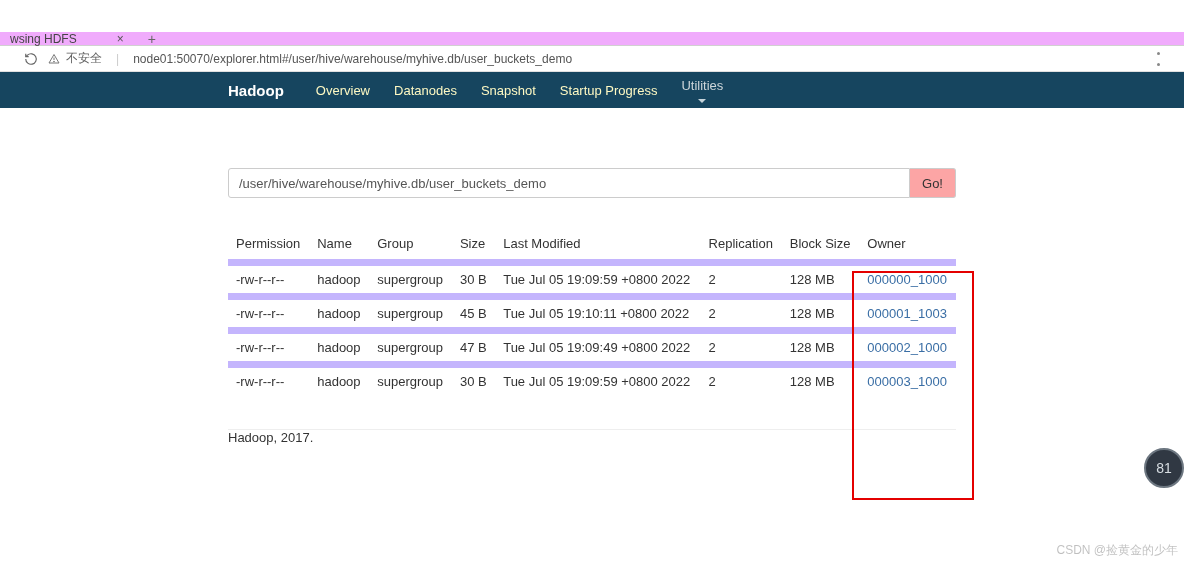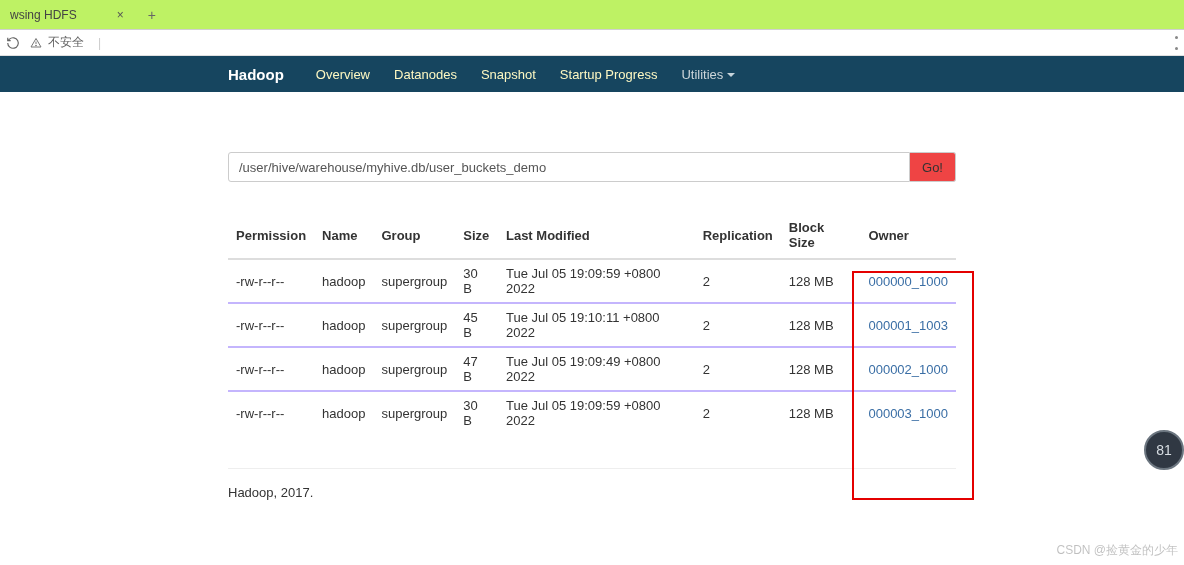--- a/index.html
+++ b/index.html
@@ -8,44 +8,45 @@
     font-size: 14px;
     color: #333;
     background: #fff;
     width: 1184px;
     height: 565px;
     overflow: hidden;
     position: relative;
   }
   
   .browser-tabs {
-    height: 30px;
+    height: 14px;
     display: flex;
     align-items: center;
     padding-left: 0px;
     font-size: 12px;
     color: #333;
     border-bottom: 1px solid #d0d0d0;
-    background: #bef264;
+    background: #f0abfc;
+    margin-top: 32px;
   }
   .browser-tab {
     display: flex;
     align-items: center;
     gap: 40px;
     padding: 0 10px;
     height: 14px;
   }
   .browser-tab .tab-title { font-size: 12px; color:#444; }
   .browser-tab .close-x { font-size: 12px; color:#555; }
   .new-tab-plus { margin-left: 14px; font-size: 14px; color:#666; }
   .addr-bar {
     height: 26px;
     display: flex;
     align-items: center;
-    padding: 0 6px;
+    padding: 0 24px;
     gap: 10px;
     font-size: 12px;
     color: #555;
     border-bottom: 1px solid #e0e0e0;
     background: #fff;
   }
   .reload-ico svg { display:block; }
   .security-chip {
     display: flex;
     align-items: center;
@@ -63,21 +64,21 @@
     height: 36px;
     display: flex;
     align-items: center;
     padding-left: 228px;
     gap: 24px;
     color: #cdd6da;
     font-size: 13px;
   }
   .nav .brand { color:#fff; font-weight: bold; font-size: 15px; margin-right: 8px; }
   .nav a { color:#fef9c3; text-decoration:none; cursor:pointer; }
-  .nav .util { display:flex; align-items:center; gap:4px; }
+  .nav .util { display:flex; align-items:center; gap:4px;flex-direction:column; }
   .caret-down {
     width:0; height:0;
     border-left:4px solid transparent;
     border-right:4px solid transparent;
     border-top:4px solid #c6d4db;
     margin-top:2px;
   }
 
   
   .page {
@@ -104,66 +105,66 @@
     font-size:13px;
     color:#555;
     background:#fff;
   }
   .go-btn {
     height:30px;
     padding:0 12px;
     border:1px solid #ccc;
     border-left:none;
     border-radius:0 3px 3px 0;
-    background:#ef4444;
+    background:#fca5a5;
     font-size:13px;
     color:#333;
     cursor:pointer;
   }
 
   table.listing {
     width:100%;
     border-collapse:collapse;
     font-size:13px;
   }
   table.listing th {
     text-align:left;
-    font-weight:700;
+    font-weight:400;
     padding:8px 8px;
     border-bottom:2px solid #ddd;
     color:#333;
   }
   table.listing td {
     padding:6px 8px;
-    border-top:2px solid #c4b5fd;
+    border-top:7px solid #c4b5fd;
     color:#333;
   }
   table.listing td a.fname { color:#3a6ea5; text-decoration:none; }
 
   .name-highlight {
     position:absolute;
     border:2px solid #e40000;
     pointer-events:none;
   }
 
   .footer-sep {
     margin:34px 228px 0 228px;
     border:none;
     border-top:1px solid #eee;
   }
   .footer-text {
-    margin:16px 0 0 228px;
+    margin:0 0 0 228px;
     font-size:13px;
     color:#333;
   }
 
   .badge-circle {
     position:absolute;
     right:0;
-    top:430px;
+    top:448px;
     width:40px;
     height:40px;
     border-radius:50%;
     background:#303843;
     border:2px solid #6c7680;
     display:flex;
     align-items:center;
     justify-content:center;
     color:#d7dde2;
     font-size:14px;
@@ -197,20 +198,21 @@
   </span>
   <span class="security-chip">
     <svg width="12" height="12" viewBox="0 0 24 24" fill="none" stroke="#777" stroke-width="2">
       <path d="M12 3 L22 20 H2 Z"></path>
         <line x1="12" y1="9" x2="12" y2="14"></line>
         <circle cx="12" cy="17" r="0.8" fill="#777"></circle>
     </svg>
     <span>不安全</span>
   </span>
   <span class="sec-divider">|</span>
+  <span class="url-text">node01:50070/explorer.html#/user/hive/warehouse/myhive.db/user_buckets_demo</span>
   <div class="settings-right">
       <div></div>
       <div></div>
     </div>
 </div>
 
 <div class="nav">
   <span class="brand">Hadoop</span>
   <a>Overview</a>
   <a>Datanodes</a>

